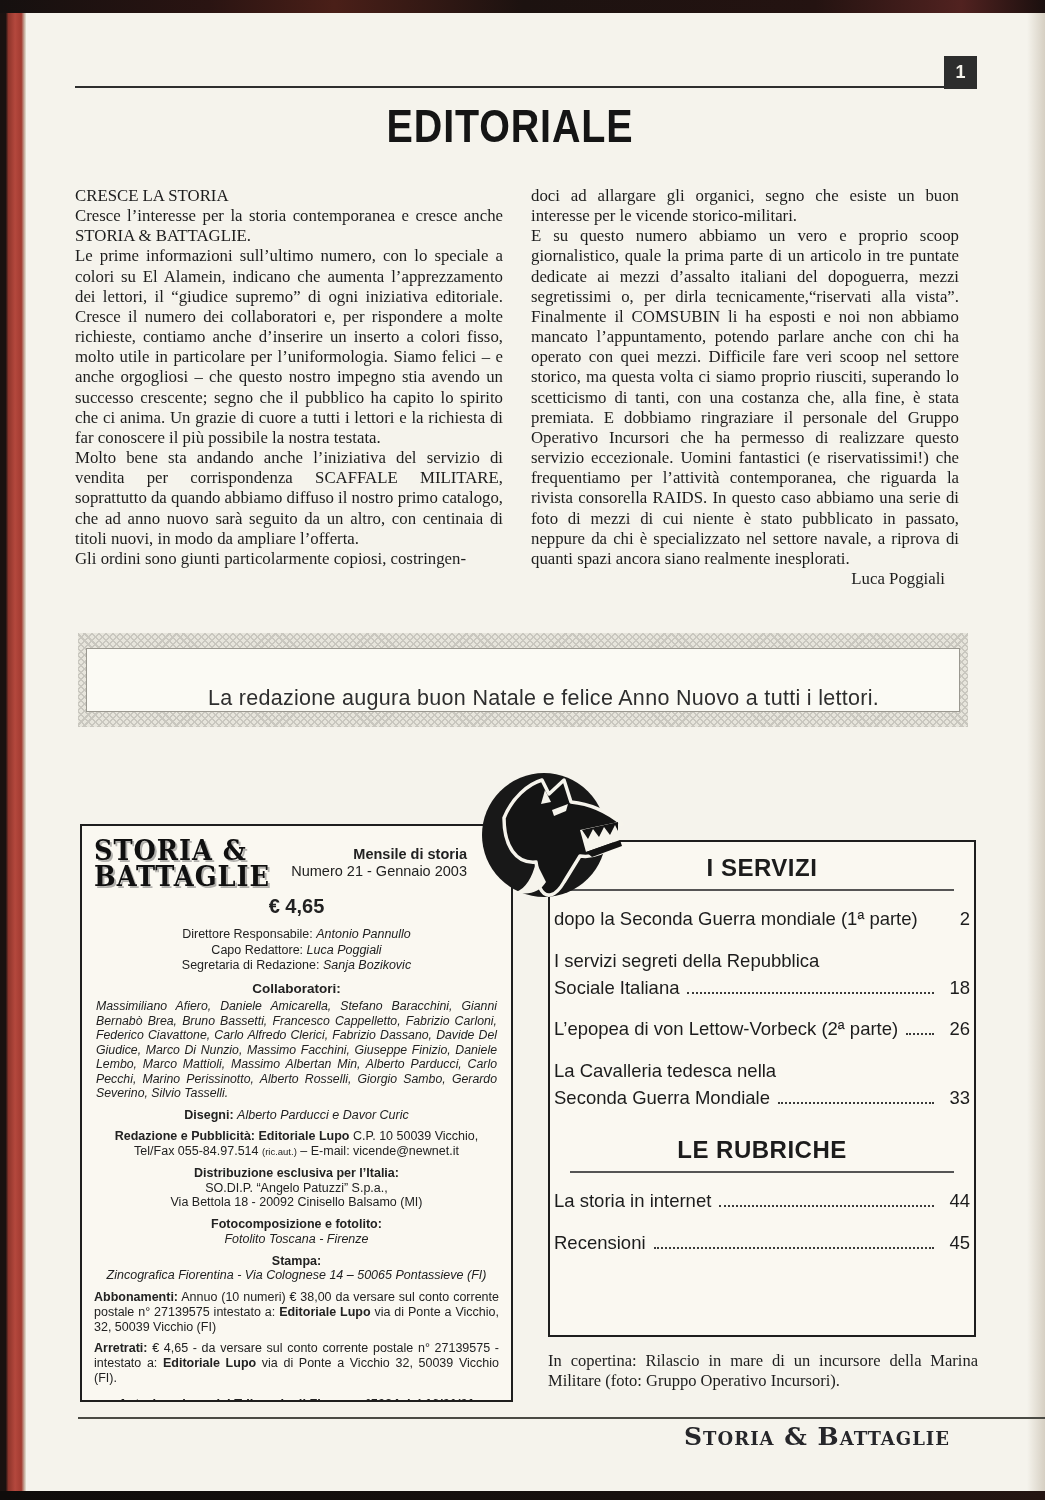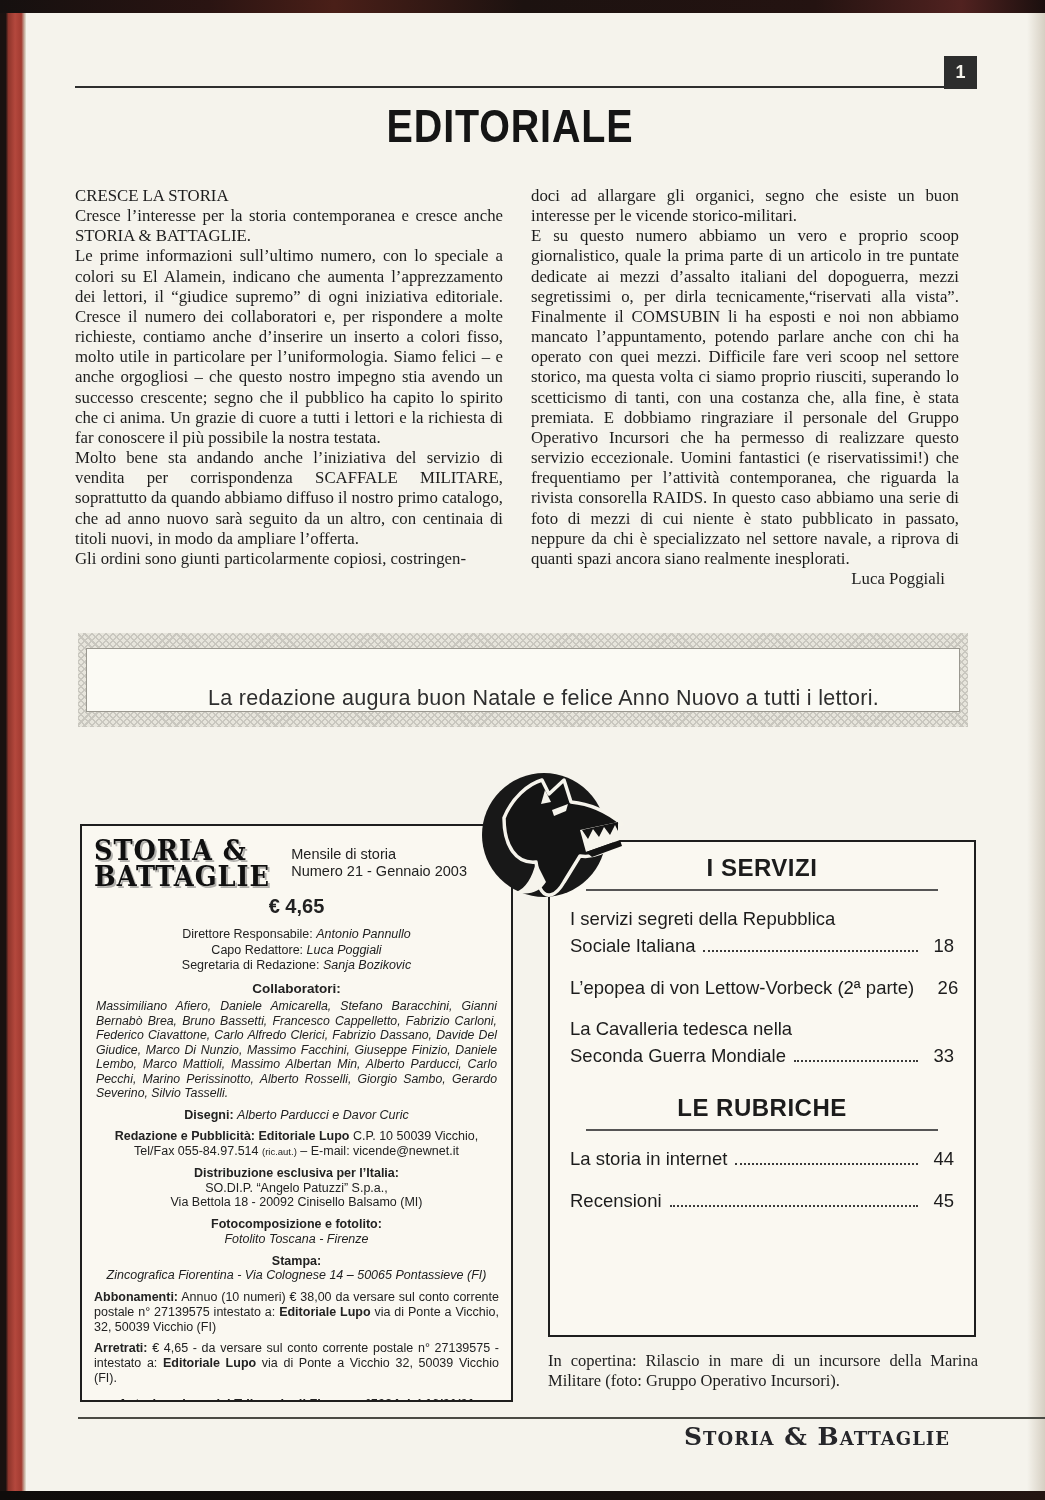--- a/index.html
+++ b/index.html
@@ -85,38 +85,38 @@
     padding:12px 12px 0 12px;text-align:center;overflow:hidden;
   }
   .logo-row{display:flex;gap:12px;text-align:left;align-items:flex-start;}
   .logo-text{
     font-family:"DejaVu Serif",serif;font-weight:bold;
     font-size:27px;line-height:0.95;letter-spacing:1px;color:#101010;
     text-shadow:2px 2px 0 rgba(90,90,90,0.45);
     transform:scaleX(0.95);transform-origin:left;
   }
   .issue-block{padding-top:8px;font-size:14.5px;text-align:left;}
-  .issue-block .b{font-weight:normal;}
+  .issue-block .b{font-weight:bold;text-align:right;}
   .price{font-size:20px;font-weight:bold;margin:6px 0 8px;}
   .staff div{margin-top:1px;}
   .ital{font-style:italic;}
   .b{font-weight:bold;}
   .collab-label{font-weight:bold;font-size:13.5px;margin-top:8px;}
   .collab{font-style:italic;text-align:justify;margin:2px 2px 0 2px;font-size:12.3px;}
   .sect{margin-top:7px;}
   .small{font-size:9.5px;}
   .just{text-align:justify;margin-top:7px;}
   .autoriz{font-weight:bold;margin-top:10px;font-size:12.8px;}
   
   .toc-box{
     position:absolute;left:548px;top:840px;width:428px;height:497px;
     border:2px solid #1e1e1e;background:#faf8f1;
     box-sizing:border-box;
     font-family:"Liberation Sans",sans-serif;color:#1c1c1c;
-    padding:0 20px;overflow:hidden;
+    padding:0 4px;overflow:hidden;
   }
   .toc-header{
     font-size:24px;font-weight:bold;text-align:center;letter-spacing:0.5px;
     margin:12px 16px 0 16px;padding-bottom:7px;border-bottom:2px solid #555;
   }
   .toc-header.second{margin-top:24px;}
   .toc-item{margin-top:15px;font-size:18.5px;line-height:1.45;}
   .toc-row{display:flex;align-items:baseline;}
   .toc-line{white-space:nowrap;}
   .toc-leader{flex:1;border-bottom:2.2px dotted #3a3a3a;margin:0 8px 4px 8px;}
@@ -234,20 +234,25 @@
   <div class="just">
     <span class="b">Arretrati:</span><span> € 4,65 - da versare sul conto corrente postale n° 27139575 - intestato a: </span><span class="b">Editoriale Lupo</span><span> via di Ponte a Vicchio 32, 50039 Vicchio (FI).</span>
   </div>
   <div class="autoriz">Autorizzazione del Tribunale di Firenze n°5024 del 16/01/01</div>
 </div>
 
 <div class="toc-box">
   <div class="toc-header">I SERVIZI</div>
 
   <div class="toc-item">
+    <div class="toc-row">
+      <span class="toc-line">dopo la Seconda Guerra mondiale (1ª parte)</span>
+      <span class="toc-leader none"></span>
+      <span class="toc-page">2</span>
+    </div>
   </div>
 
 
   <div class="toc-item">
     <div class="toc-row">
         <span class="toc-line">I servizi segreti della Repubblica</span>
       </div>
     <div class="toc-row">
       <span class="toc-line">Sociale Italiana</span>
       <span class="toc-leader"></span>

